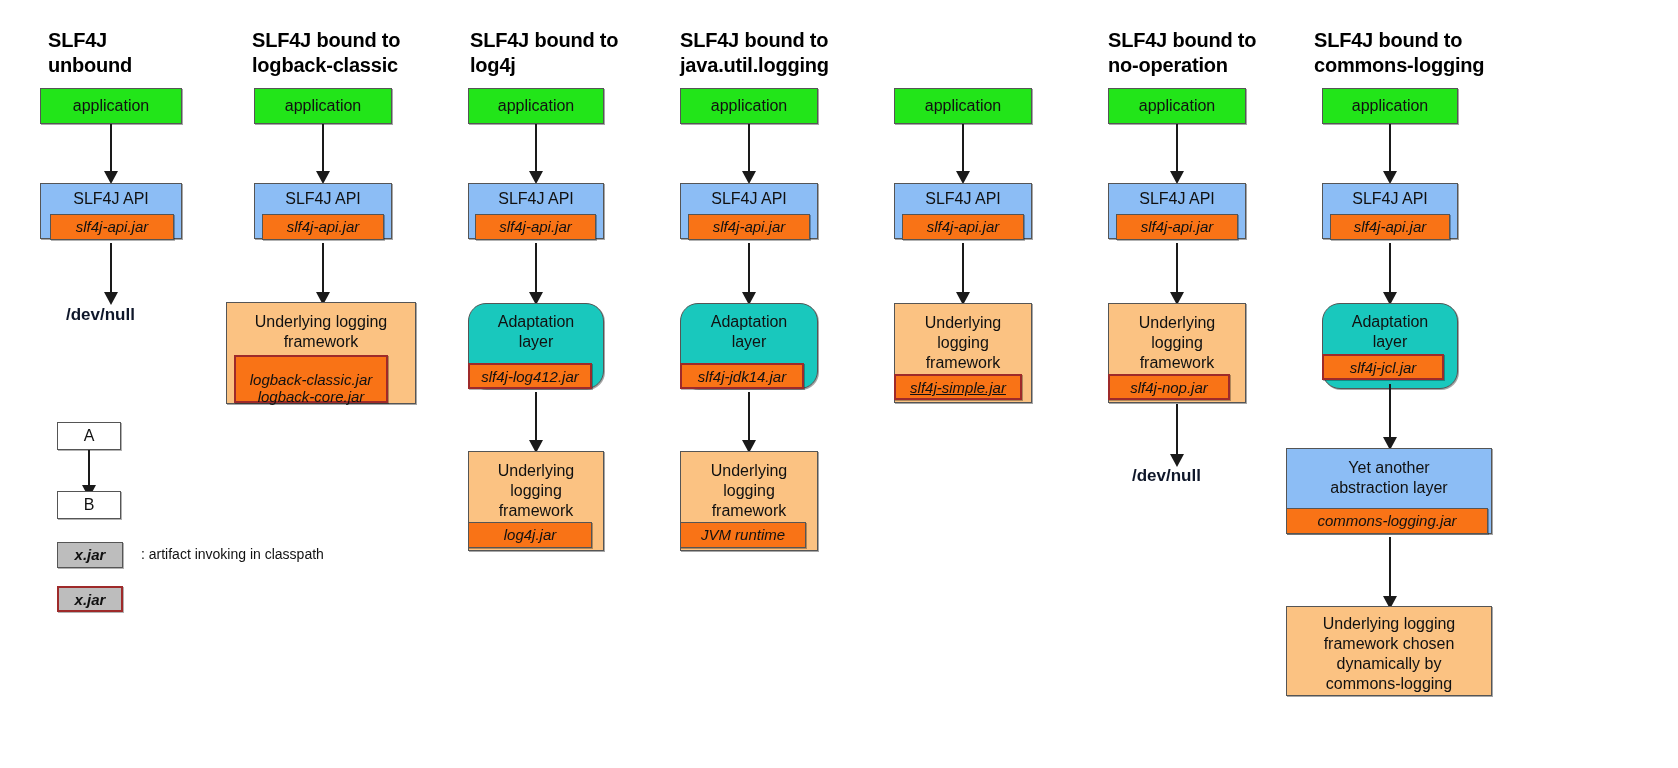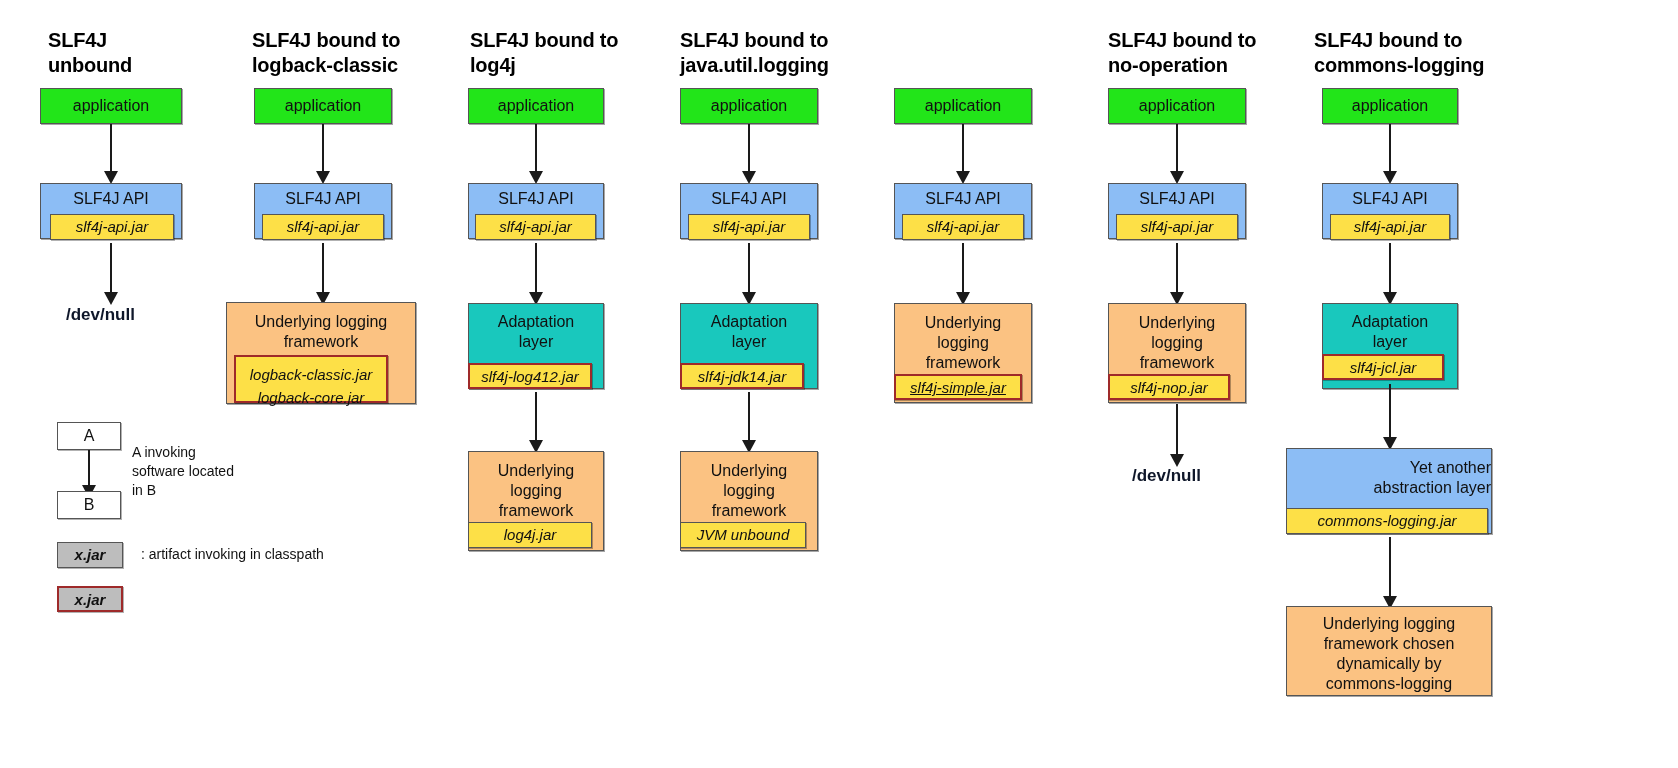--- a/index.html
+++ b/index.html
@@ -35,42 +35,42 @@
     font-size:16px;
     line-height:20px;
     text-align:center;
     white-space:pre-line;
     padding-top:5px;
     width:100%;
     color:#111;
   }
   .node.green{background:#22e519;}
   .node.blue{background:#8cbdf5;}
-  .node.teal{background:#19c8bd;}
+  .node.teal{background:#19c8bd;border-radius:18px;}
   .node.orange{background:#fbc282;}
 
   
   .jar{
     position:absolute;
     box-sizing:border-box;
-    background:#fde047;
+    background:#f97316;
     border:1px solid #555;
     box-shadow:1px 1px 0 rgba(0,0,0,.3);
     font-style:italic;
     font-size:15px;
     line-height:24px;
     height:26px;
     text-align:center;
     white-space:nowrap;
     color:#111;
   }
   .jar.binding{
     border:2px solid #9e2a2a;
   }
-  .jar.two{height:48px;line-height:23px;padding-top:6px;white-space:pre-line;font-style:italic;}
+  .jar.two{height:48px;line-height:17px;padding-top:14px;white-space:pre-line;font-style:italic;}
 
   
   .arrow{position:absolute;width:2px;background:#1a1a1a;}
   .arrow:after{
     content:"";position:absolute;left:-6px;bottom:-12px;
     width:0;height:0;
     border-left:7px solid transparent;
     border-right:7px solid transparent;
     border-top:13px solid #1a1a1a;
   }
@@ -202,21 +202,21 @@
 layer</div>
   </div>
   <div class="jar binding" style="left:676px;top:363px;width:124px;">slf4j-jdk14.jar</div>
   <div class="arrow" style="left:744px;top:392px;height:49px;"></div>
 
   <div class="node orange" style="left:676px;top:451px;width:138px;height:100px;">
     <div class="label" style="padding-top:9px;">Underlying
 logging
 framework</div>
   </div>
-  <div class="jar" style="left:676px;top:522px;width:126px;">JVM unbound</div>
+  <div class="jar" style="left:676px;top:522px;width:126px;">JVM runtime</div>
 
 
   <div class="node green" style="left:890px;top:88px;width:138px;height:36px;">
     <div class="label" style="padding-top:7px;">application</div>
   </div>
   <div class="arrow" style="left:958px;top:124px;height:48px;"></div>
 
   <div class="node blue" style="left:890px;top:183px;width:138px;height:56px;">
     <div class="label">SLF4J API</div>
   </div>
@@ -268,38 +268,35 @@
   <div class="arrow" style="left:1385px;top:243px;height:50px;"></div>
 
   <div class="node teal" style="left:1318px;top:303px;width:136px;height:86px;">
     <div class="label" style="padding-top:8px;">Adaptation
 layer</div>
   </div>
   <div class="jar binding" style="left:1318px;top:354px;width:122px;">slf4j-jcl.jar</div>
   <div class="arrow" style="left:1385px;top:384px;height:54px;"></div>
 
   <div class="node blue" style="left:1282px;top:448px;width:206px;height:86px;">
-    <div class="label" style="padding-top:9px;text-align:right;">Yet another
+    <div class="label" style="padding-top:9px;">Yet another
 abstraction layer</div>
   </div>
   <div class="jar" style="left:1282px;top:508px;width:202px;">commons-logging.jar</div>
   <div class="arrow" style="left:1385px;top:537px;height:60px;"></div>
 
   <div class="node orange" style="left:1282px;top:606px;width:206px;height:90px;">
     <div class="label" style="padding-top:7px;">Underlying logging
 framework chosen
 dynamically by
 commons-logging</div>
   </div>
 
   <div class="legend-box" style="left:53px;top:422px;width:64px;height:28px;">A</div>
   <div class="arrow" style="left:84px;top:450px;height:36px;"></div>
   <div class="legend-box" style="left:53px;top:491px;width:64px;height:28px;">B</div>
-  <div class="legend-text" style="left:128px;top:443px;">A invoking
-software located
-in B</div>
 
   <div class="legend-chip" style="left:53px;top:542px;">x.jar</div>
   <div class="legend-text" style="left:137px;top:545px;">: artifact invoking in classpath</div>
 
   <div class="legend-chip binding" style="left:53px;top:586px;">x.jar</div>
 
 </div>
 
 </body></html>

